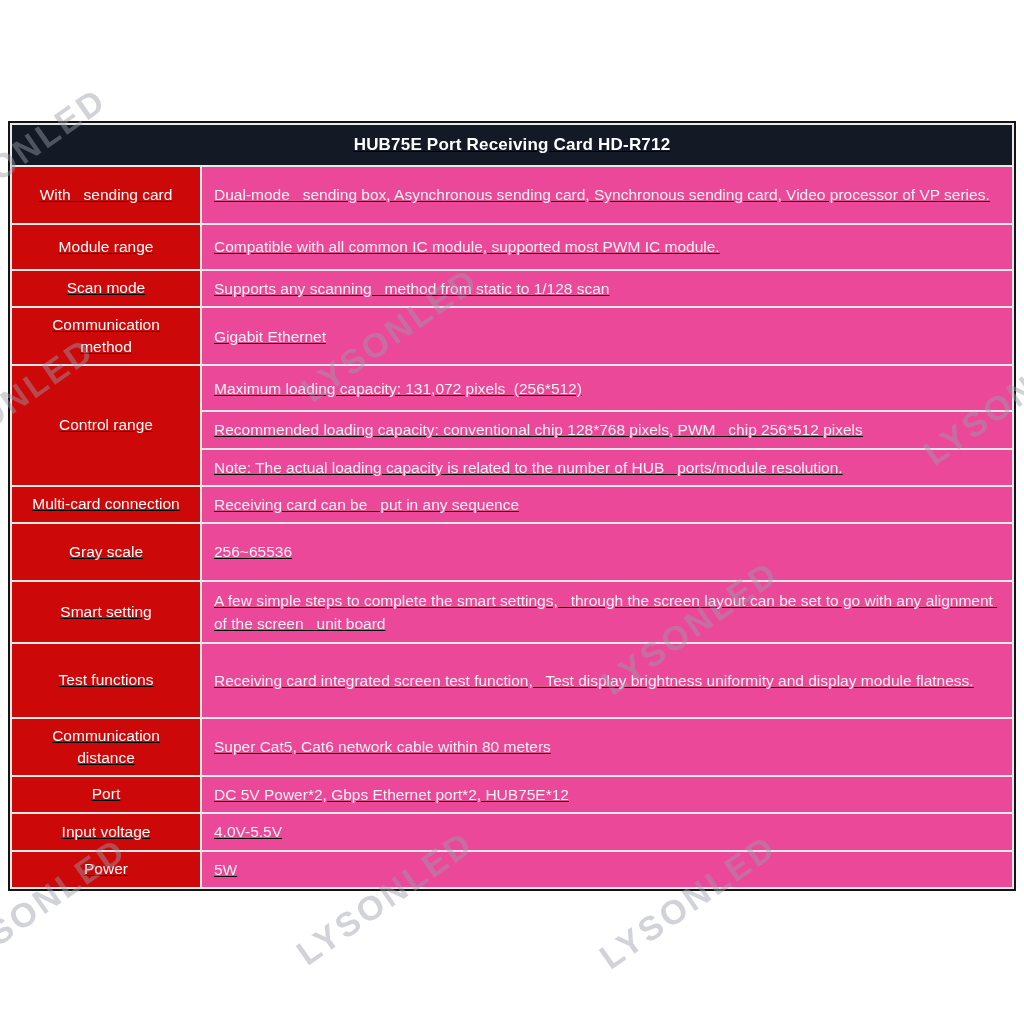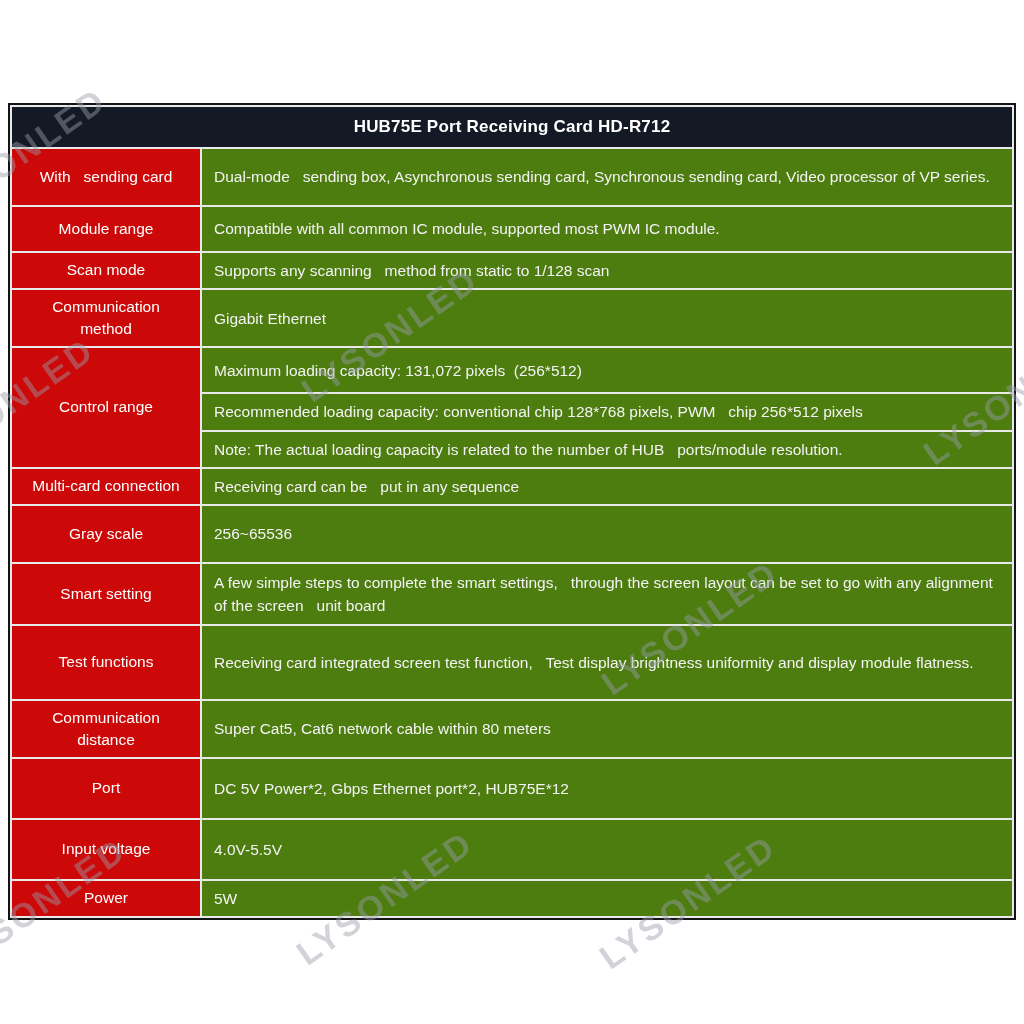--- a/index.html
+++ b/index.html
@@ -1,39 +1,40 @@
 <!DOCTYPE html>
 <html><head>
 <meta charset="utf-8">
 <style>
   * { margin:0; padding:0; box-sizing:border-box; }
   html,body { width:1024px; height:1024px; background:#ffffff; font-family:"Liberation Sans", sans-serif; }
   .page { position:relative; width:1024px; height:1024px; background:#ffffff; overflow:hidden; }
 
   .spec-table {
-    position:absolute; left:10px; top:105px; width:1004px;
+    position:absolute; left:10px; top:123px; width:1004px;
     border-collapse:collapse; table-layout:fixed;
     box-shadow:0 0 0 2px #141414;
     z-index:1;
+    text-decoration:underline;
   }
   .spec-table col.c-label { width:190px; }
   .spec-table th, .spec-table td { border:2px solid #e9e9e9; color:#ffffff; vertical-align:middle; }
   .spec-table th.title {
     background:#131a26; font-size:17px; font-weight:bold; height:42px;
     text-align:center; letter-spacing:0.2px;
   }
   td.label {
     background:#cd0808; text-align:center; font-size:15.5px;
     white-space:pre-wrap; padding:4px 8px; line-height:1.45;margin-left:24px;
   }
   td.value {
-    background:#4d7c0f; font-size:15.5px; padding:6px 12px;
+    background:#ec4899; font-size:15.5px; padding:6px 12px;
     white-space:pre-wrap; color:#f4f4f4; line-height:1.5;
   }
-  tr.h44 { height:36px; } tr.h45 { height:61px; } tr.h46 { height:46px; }
+  tr.h44 { height:36px; } tr.h45 { height:37px; } tr.h46 { height:46px; }
   tr.h58 { height:58px; } tr.h60 { height:75px; } tr.h62 { height:62px; }
 
   .watermark-layer { position:absolute; inset:0; z-index:5; pointer-events:none; }
   .wm {
     position:absolute; font-size:34px; font-weight:600; letter-spacing:3px;
     color:rgba(152,158,170,0.45); white-space:nowrap;
     transform:translate(-50%,-50%) rotate(-35deg);
   }
 </style>
 </head>

